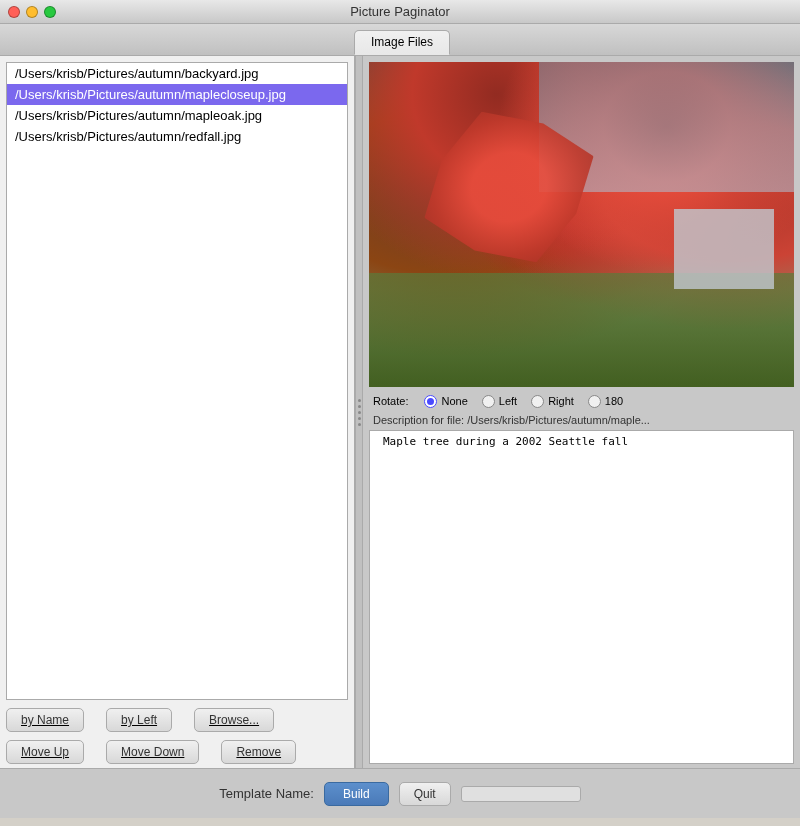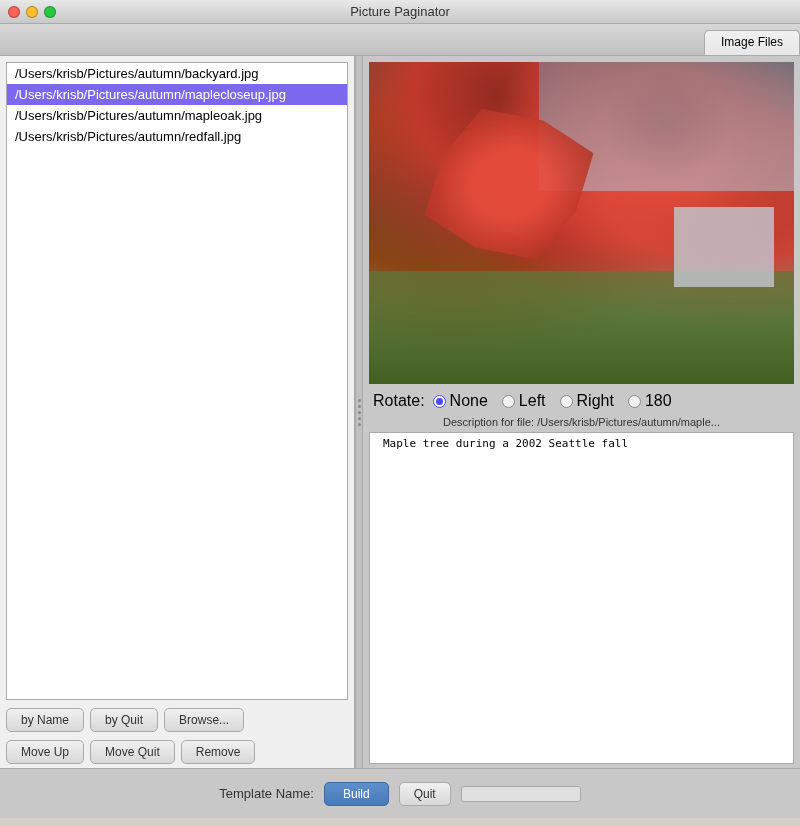--- a/index.html
+++ b/index.html
@@ -44,21 +44,21 @@
 
     .title-text {
       font-size: 13px;
       color: #333;
       font-weight: 500;
     }
 
     .tabs-bar {
       background: linear-gradient(to bottom, #d8d8d8, #c0c0c0);
       display: flex;
-      justify-content: flex-end;
+      justify-content: center;
       align-items: flex-end;
       padding: 6px 0 0 4px;
       border-bottom: 1px solid #aaa;
       gap: 16px;
     }
 
     .tab {
       padding: 4px 16px 5px;
       font-size: 12px;
       cursor: pointer;
@@ -204,22 +204,22 @@
       width: 100px;
       height: 80px;
       background: #c0c8d0;
       opacity: 0.8;
     }
 
     .rotate-row {
       display: flex;
       align-items: center;
       padding: 4px 10px;
-      gap: 8px;
-      font-size: 16px;
+      gap: 16px;
+      font-size: 11px;
     }
 
     .radio-group {
       display: flex;
       align-items: center;
       gap: 14px;
       justify-content: flex-end;
     }
 
     .radio-option {
@@ -250,21 +250,20 @@
       width: 7px;
       height: 7px;
       border-radius: 50%;
       background: #4a4aff;
     }
 
     .description-label {
       padding: 2px 10px;
       font-size: 11px;
       color: #333;
-      text-align: center;
     }
 
     .description-text {
       margin: 2px 6px 4px 6px;
       border: 1px solid #aaa;
       background: #fff;
       padding: 4px 13px;
       font-size: 11px;
       min-height: 60px;
       flex: 1;
@@ -293,22 +292,23 @@
 
     .btn-primary {
       background: linear-gradient(to bottom, #5c8fcc, #4a7ab8);
       color: #fff;
       border-color: #3a6aa0;
       padding: 4px 18px;
     }
 
     .bottom-btn-row {
       display: flex;
-      gap: 6px;
+      gap: 22px;
       padding: 4px 6px;
+      text-decoration: underline;
     }
 
     .progress-bar-empty {
       width: 120px;
       height: 16px;
       border: 1px solid #aaa;
       background: #e0e0e0;
       border-radius: 3px;
     }
 
@@ -348,27 +348,27 @@
       <div class="file-item">
         <span>/Users/krisb/Pictures/autumn/mapleoak.jpg</span>
       </div>
       <div class="file-item">
         <span>/Users/krisb/Pictures/autumn/redfall.jpg</span>
       </div>
     </div>
 
     <div class="bottom-btn-row">
       <button class="btn">by Name</button>
-      <button class="btn">by Quit</button>
+      <button class="btn">by Left</button>
       <button class="btn">Browse...</button>
     </div>
 
     <div class="bottom-btn-row">
       <button class="btn">Move Up</button>
-      <button class="btn">Move Quit</button>
+      <button class="btn">Move Down</button>
       <button class="btn">Remove</button>
     </div>
   </div>
 
   <div class="divider-handle">
     <div class="divider-dots">
       <div class="divider-dot"></div>
       <div class="divider-dot"></div>
       <div class="divider-dot"></div>
       <div class="divider-dot"></div>

